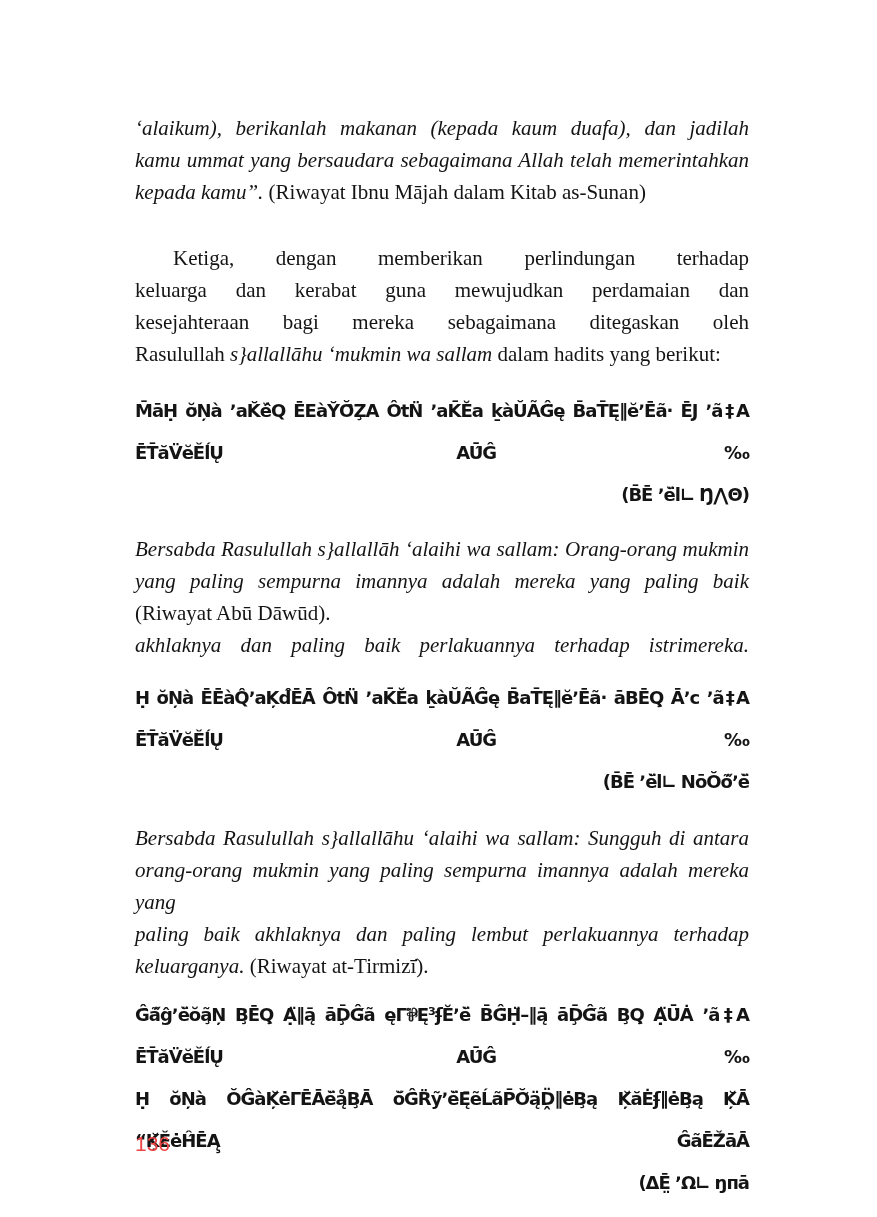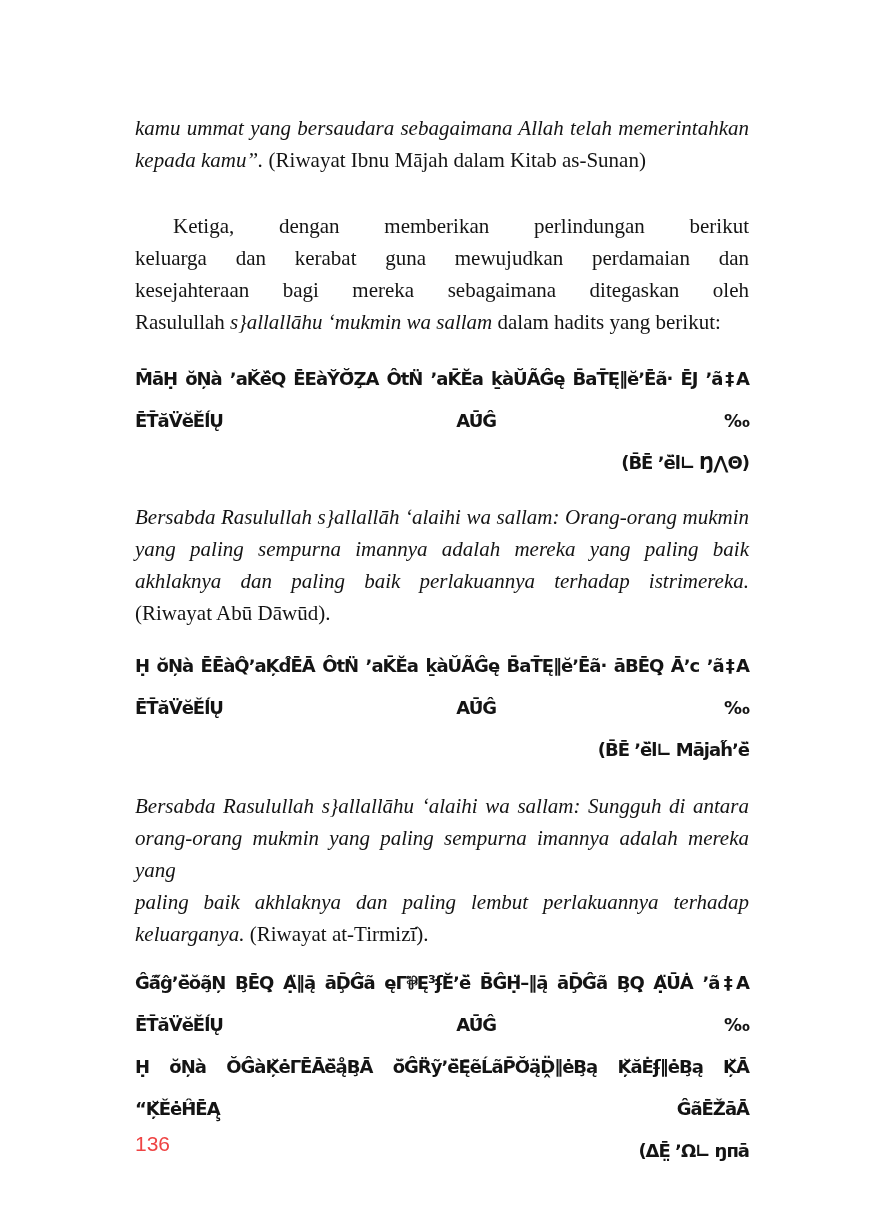--- a/index.html
+++ b/index.html
@@ -57,42 +57,43 @@
     font-size: 21px;
     color: #ef4444;
   }
 </style>
 </head>
 <body>
 
 <div class="page" data-name="document-page">
   <div class="content" data-name="page-content">
       <div class="block serif" data-name="quote-translation-sunan">
+        <div class="line jall" data-name="text-line"><span class="seg-italic" data-name="text-segment">‘alaikum), berikanlah makanan (kepada kaum duafa), dan jadilah</span></div>
         <div class="line jall" data-name="text-line"><span class="seg-italic" data-name="text-segment">kamu ummat yang bersaudara sebagaimana Allah telah memerintahkan</span></div>
         <div class="line left" data-name="text-line"><span class="seg-italic" data-name="text-segment">kepada kamu”. </span><span class="seg-roman" data-name="text-segment">(Riwayat Ibnu Mājah dalam Kitab as-Sunan)</span></div>
       </div>
       <div class="block serif" data-name="body-paragraph-ketiga">
-        <div class="line jall indent" data-name="text-line"><span class="seg-roman" data-name="text-segment">Ketiga, dengan memberikan perlindungan berikut</span></div>
+        <div class="line jall indent" data-name="text-line"><span class="seg-roman" data-name="text-segment">Ketiga, dengan memberikan perlindungan terhadap</span></div>
         <div class="line jall" data-name="text-line"><span class="seg-roman" data-name="text-segment">keluarga dan kerabat guna mewujudkan perdamaian dan</span></div>
         <div class="line jall" data-name="text-line"><span class="seg-roman" data-name="text-segment">kesejahteraan bagi mereka sebagaimana ditegaskan oleh</span></div>
         <div class="line left" data-name="text-line"><span class="seg-roman" data-name="text-segment">Rasulullah </span><span class="seg-italic" data-name="text-segment">s}allallāhu ‘mukmin wa sallam</span><span class="seg-roman" data-name="text-segment"> dalam hadits yang berikut:</span></div>
       </div>
       <div class="block arabic" data-name="hadith-arabic-1">
         <div class="line jall" data-name="text-line"><span class="seg-roman" data-name="text-segment">M̄āḤ ŏ̒Ņà ʼaK̆ĕ̂Q ĒEàY̆Ŏ̂Z̧A ÔtN̈ ʼaK̄Ĕa ḵàŬÃĜ̈ę B̄aT̄Ę̇‖ĕʼĒã· ĒJ ʼã‡A ĒT̄ăV̈ĕĚĺŲ AŪ̂Ĝ‰</span></div>
         <div class="line right" data-name="text-line"><span class="seg-roman" data-name="text-segment">(B̄Ē ʼĕ̈l∟ Ŋ⋀Θ)</span></div>
       </div>
       <div class="block serif" data-name="hadith-translation-abu-dawud">
         <div class="line jall" data-name="text-line"><span class="seg-italic" data-name="text-segment">Bersabda Rasulullah s}allallāh ‘alaihi wa sallam: Orang-orang mukmin</span></div>
         <div class="line jall" data-name="text-line"><span class="seg-italic" data-name="text-segment">yang paling sempurna imannya adalah mereka yang paling baik</span></div>
+        <div class="line left" data-name="text-line"><span class="seg-roman" data-name="text-segment">(Riwayat Abū Dāwūd).</span></div>
         <div class="line jall" data-name="text-line"><span class="seg-italic" data-name="text-segment">akhlaknya dan paling baik perlakuannya terhadap istrimereka.</span></div>
-        <div class="line left" data-name="text-line"><span class="seg-roman" data-name="text-segment">(Riwayat Abū Dāwūd).</span></div>
       </div>
       <div class="block arabic" data-name="hadith-arabic-2">
         <div class="line jall" data-name="text-line"><span class="seg-roman" data-name="text-segment">Ḥ ŏ̒Ņà ĒĒàQ̂ʼaĶd̂ĒĀ ÔtN̈ ʼaK̄Ĕa ḵàŬÃĜ̈ę B̄aT̄Ę̇‖ĕʼĒã· āBĒQ̧ Āʼc ʼã‡A ĒT̄ăV̈ĕĚĺŲ AŪ̂Ĝ‰</span></div>
-        <div class="line right" data-name="text-line"><span class="seg-roman" data-name="text-segment">(B̄Ē ʼĕ̈l∟ Mājah̋ʼĕ̈</span></div>
+        <div class="line right" data-name="text-line"><span class="seg-roman" data-name="text-segment">(B̄Ē ʼĕ̈l∟ NōŎõ̋ʼĕ̈</span></div>
       </div>
       <div class="block serif" data-name="hadith-translation-tirmizi">
         <div class="line jall" data-name="text-line"><span class="seg-italic" data-name="text-segment">Bersabda Rasulullah s}allallāhu ‘alaihi wa sallam: Sungguh di antara</span></div>
         <div class="line jall" data-name="text-line"><span class="seg-italic" data-name="text-segment">orang-orang mukmin yang paling sempurna imannya adalah mereka yang</span></div>
         <div class="line jall" data-name="text-line"><span class="seg-italic" data-name="text-segment">paling baik akhlaknya dan paling lembut perlakuannya terhadap</span></div>
         <div class="line left" data-name="text-line"><span class="seg-italic" data-name="text-segment">keluarganya. </span><span class="seg-roman" data-name="text-segment">(Riwayat at-Tirmizī̇).</span></div>
       </div>
       <div class="block arabic" data-name="hadith-arabic-3">
         <div class="line jall" data-name="text-line"><span class="seg-roman" data-name="text-segment">Ĝ̂ã̋ĝʼĕ̈ŏã̧Ņ B̧ĒQ̧ Ạ̈‖ą̄ āḐ̄Ĝ̋ã ęΓ⅌Ę̈³ʄĔʼĕ̈ B̄Ĝ̈Ḥ̈–‖ą̄ āḐ̄Ĝ̋ã B̧Q̧ Ạ̈Ū̇Ȧ ʼã‡A ĒT̄ăV̈ĕĚĺŲ AŪ̂Ĝ‰</span></div>
         <div class="line jall" data-name="text-line"><span class="seg-roman" data-name="text-segment">Ḥ ŏ̒Ņà ŎĜ̂àĶ̆ėΓĒĀĕ̈ą̊B̧Ā ŏ̆Ĝ̂R̈ỹʼĕ̈Ę̄ẽĹãP̄Ŏ̆ą̈Ḓ̈‖ėB̧ą Ķ̆ăĖʄ‖ėB̧ą Ķ̆Ā “Ķ̆ĚėĤ̂ĒĄ̧ ĜãĒŽ̄āĀ</span></div>

